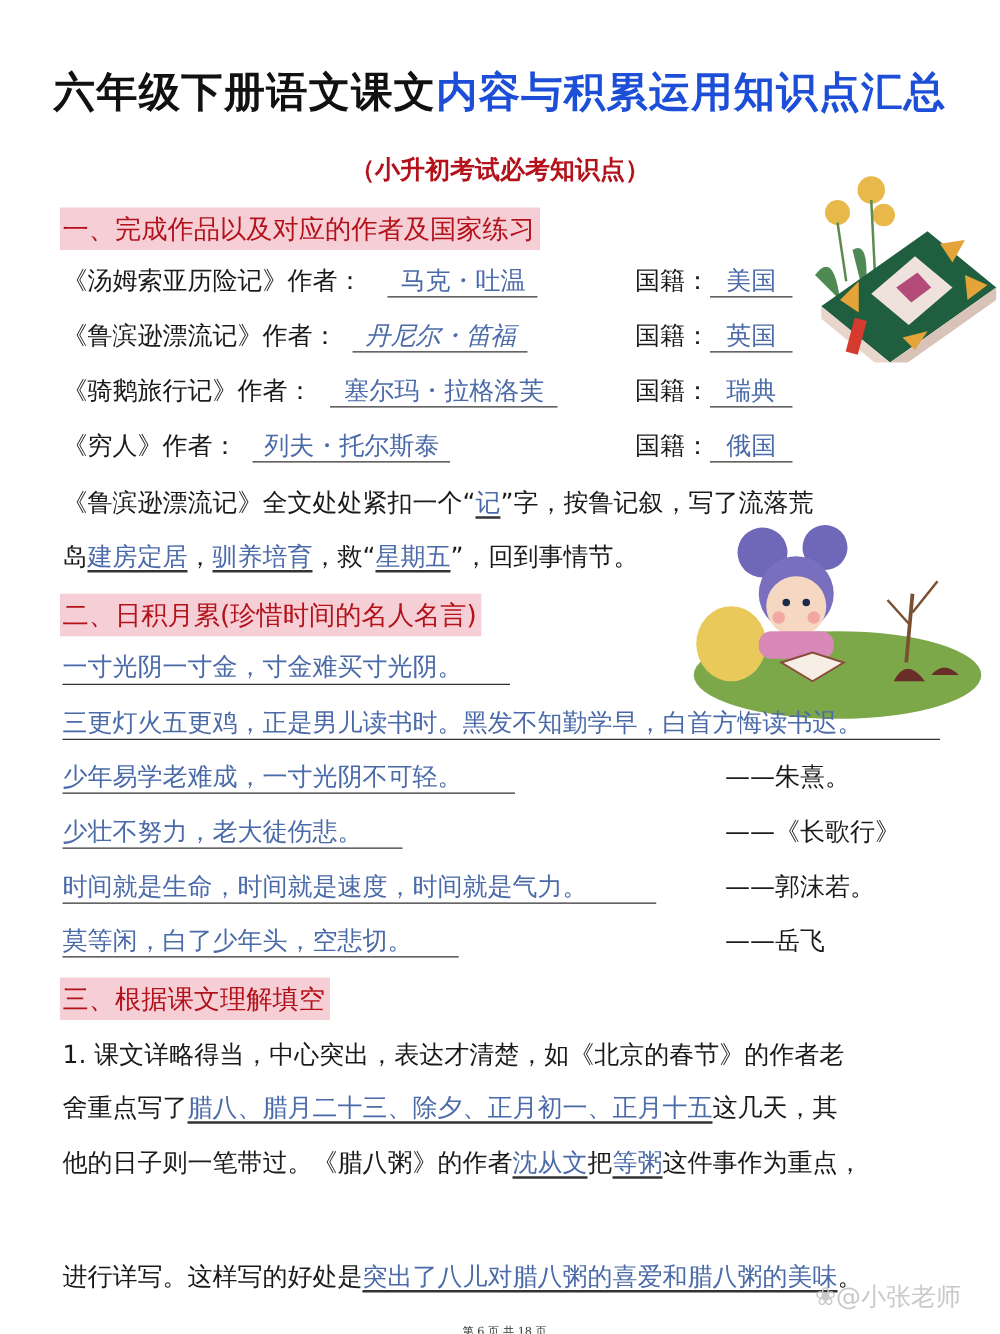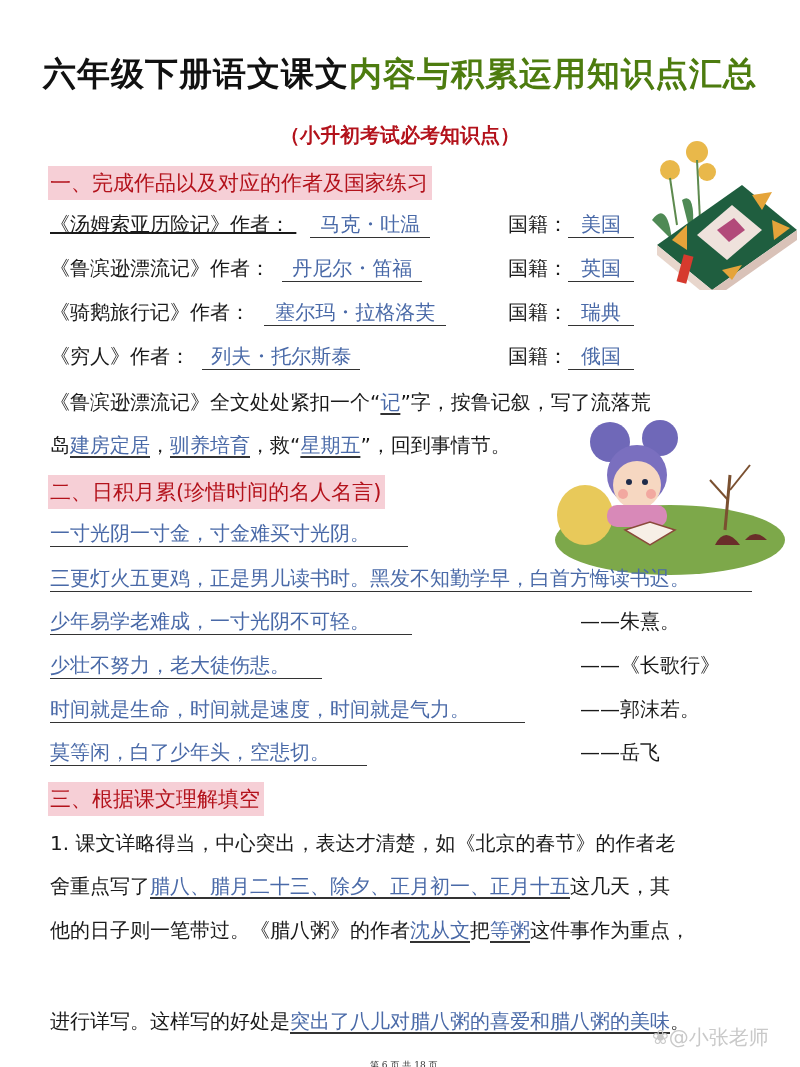--- a/index.html
+++ b/index.html
@@ -2,21 +2,21 @@
 <html><head>
 <meta charset="utf-8">
 <style>
   html, body { margin:0; padding:0; background:#ffffff; }
   body { width:800px; height:1067px; position:relative; overflow:hidden;
          font-family:"DejaVu Sans", "Liberation Sans", sans-serif; color:#1a1a1a; }
   .title { position:absolute; left:0; top:52px; width:800px; text-align:center;
            font-family:"DejaVu Serif", "Liberation Serif", serif; font-weight:bold;
            font-size:33px; letter-spacing:1px; }
   .title .black { color:#111; }
-  .title .red { color:#4d7c0f; }
+  .title .red { color:#1d4ed8; }
   .subtitle { position:absolute; left:0; top:122px; width:800px; text-align:center;
               font-family:"DejaVu Serif", "Liberation Serif", serif; font-weight:bold;
               font-size:20px; color:#b3121b; }
   .section-head { position:absolute; left:48px; height:34px; line-height:34px;
                   background:#f6cfd6; color:#b3121b; font-size:21px; padding:0 4px 0 2px; }
   .line { position:absolute; left:50px; font-size:20px; white-space:nowrap; line-height:30px; }
   .blue { color:#4a6aa8; text-decoration:underline; text-decoration-color:#333;
           text-underline-offset:4px; }
   .blank { display:inline-block; border-bottom:1.5px solid #333; color:#4a6aa8;
            text-align:center; line-height:26px; }
@@ -70,31 +70,31 @@
   <polygon points="80,110 105,102 130,110 105,125" fill="#f7efe6" stroke="#8a4a3a" stroke-width="1.5"></polygon>
   <line x1="180" y1="110" x2="185" y2="55" stroke="#7a5030" stroke-width="3"></line>
   <line x1="185" y1="70" x2="205" y2="45" stroke="#7a5030" stroke-width="2"></line>
   <line x1="183" y1="80" x2="165" y2="60" stroke="#7a5030" stroke-width="2"></line>
   <path d="M170 125 Q180 105 195 125 Z" fill="#6a2e2a"></path>
     <path d="M200 120 Q210 108 222 120 Z" fill="#6a2e2a"></path>
 </svg>
 
 <div class="section-head" style="top:166px;">一、完成作品以及对应的作者及国家练习</div>
 
-<div class="line" style="top:209px;text-decoration:underline;">
+<div class="line" style="top:209px;">
   <span>《汤姆索亚历险记》作者：</span>
   <span class="blank" style="width:120px;margin-left:14px;">马克・吐温</span>
 </div>
 <div class="line" style="top:209px;left:508px;">
   <span>国籍：</span><span class="blank" style="width:66px;">美国</span>
 </div>
 
 <div class="line" style="top:253px;">
   <span>《鲁滨逊漂流记》作者：</span>
-  <span class="blank" style="width:140px;margin-left:6px;">丹尼尔・笛福</span>
+  <span class="blank" style="width:140px;margin-left:6px;font-style:italic;">丹尼尔・笛福</span>
 </div>
 <div class="line" style="top:253px;left:508px;">
   <span>国籍：</span><span class="blank" style="width:66px;">英国</span>
 </div>
 
 <div class="line" style="top:297px;">
   <span>《骑鹅旅行记》作者：</span>
   <span class="blank" style="width:182px;margin-left:8px;">塞尔玛・拉格洛芙</span>
 </div>
 <div class="line" style="top:297px;left:508px;">

